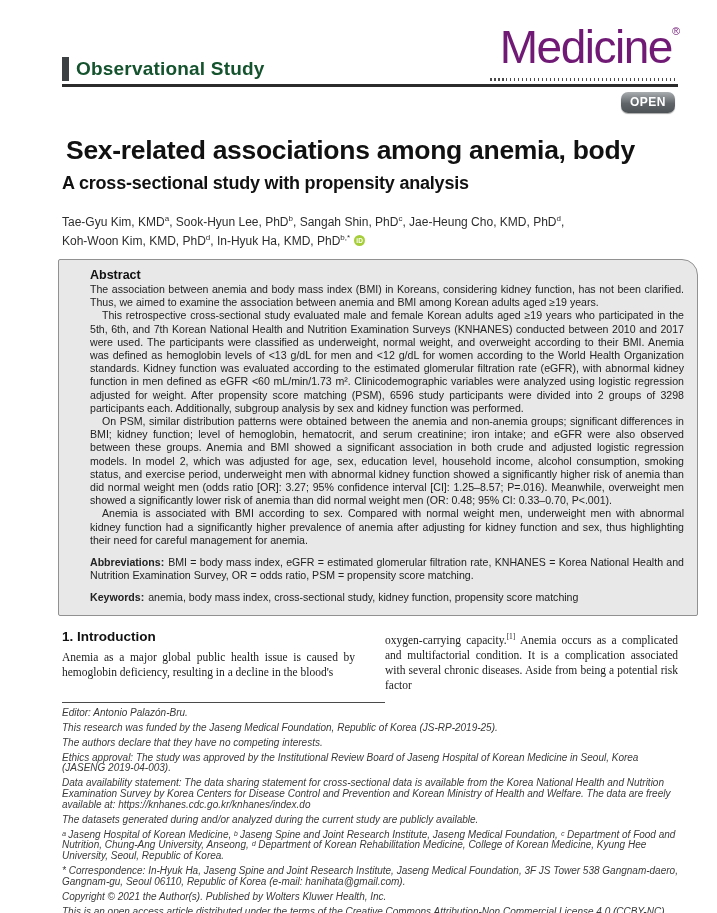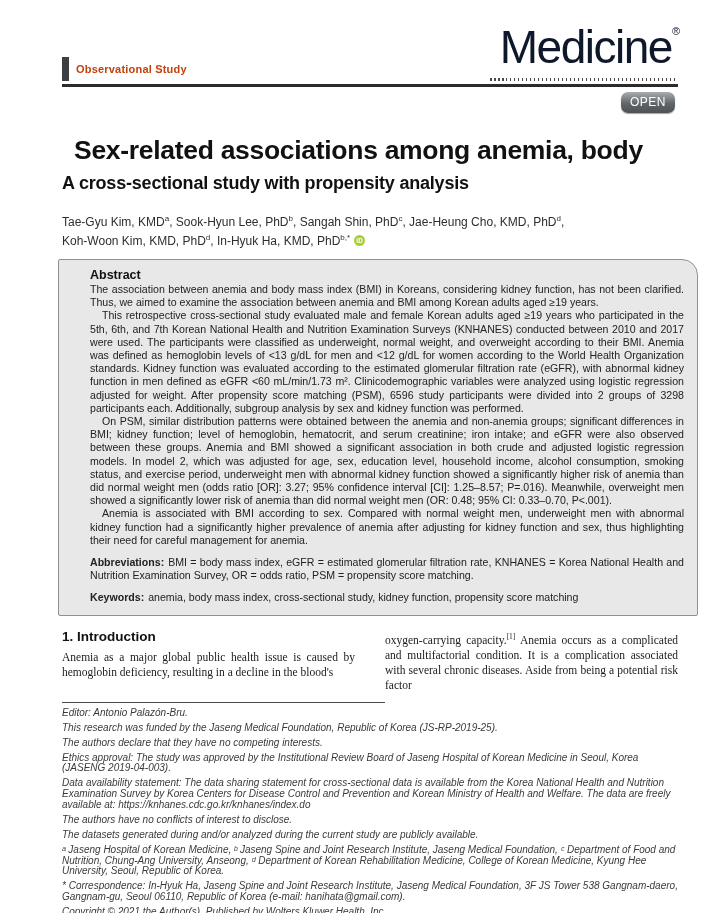--- a/index.html
+++ b/index.html
@@ -4,34 +4,34 @@
 <style>
   html,body{margin:0;padding:0;background:#ffffff;}
   body{width:717px;height:913px;position:relative;overflow:hidden;
        font-family:"Liberation Sans",sans-serif;color:#1a1a1a;}
   .page{position:absolute;left:62px;top:0;width:616px;}
 
   
   .header{position:relative;height:112px;}
   .kicker{position:absolute;left:0;top:57px;display:flex;align-items:center;}
   .kicker-bar{display:inline-block;width:7px;height:24px;background:#3c4043;margin-right:7px;}
-  .kicker-label{font-size:11px;font-weight:bold;color:#c2410c;letter-spacing:.2px;text-align:center;}
+  .kicker-label{font-size:19px;font-weight:bold;color:#14532d;letter-spacing:.2px;text-align:center;}
   .header-rule{position:absolute;left:0;top:84px;width:616px;height:3px;background:#2b2b2b;}
-  .logo{position:absolute;right:-2px;top:24px;color:#0f172a;
+  .logo{position:absolute;right:-2px;top:24px;color:#701a75;
         font-size:46px;font-weight:400;letter-spacing:-1.5px;line-height:1;}
   .logo .reg{font-size:11px;letter-spacing:0;vertical-align:28px;}
   .logo-dotted{position:absolute;right:0;top:78px;width:188px;height:3px;
         background-image:repeating-linear-gradient(90deg,#4a4a4a 0 1.5px,transparent 1.5px 4px);}
   .open-badge{position:absolute;right:3px;top:92px;padding:3px 9px 4px 9px;border-radius:7px;
         background:linear-gradient(#a9adb0 0%,#5f6569 55%,#4d5256 100%);
-        color:#fff;font-weight:normal;font-size:12px;letter-spacing:.5px;
+        color:#fff;font-weight:bold;font-size:12px;letter-spacing:.5px;
         box-shadow:0 1px 1px rgba(0,0,0,.35);}
 
   
-  .title{margin:22px 0 0 12px;font-size:26.5px;line-height:32px;font-weight:bold;
+  .title{margin:22px 0 0 4px;font-size:26.5px;line-height:32px;font-weight:bold;
          color:#111;letter-spacing:-.3px;white-space:nowrap;}
   .subtitle{margin:7px 0 17px 0;font-size:18px;font-weight:bold;color:#111;letter-spacing:-.2px;}
   .authors{margin-top:9px;font-size:12px;line-height:15px;color:#2e2e2e;}
   .authors sup{font-size:8px;}
   .orcid{display:inline-block;width:11px;height:11px;border-radius:50%;background:#a6ce39;
          color:#fff;font-size:6.5px;font-weight:bold;text-align:center;line-height:11px;
          margin-left:4px;vertical-align:2px;cursor:pointer;}
 
   
   .abstract{margin:10px 0 0 -4px;width:594px;background:#e8e8e8;border:1px solid #919191;
@@ -104,21 +104,20 @@
     </div>
   </section>
 
   <div class="fn-rule"></div>
   <div class="footnotes">
       <p class="fn">Editor: Antonio Palazón-Bru.</p>
       <p class="fn">This research was funded by the Jaseng Medical Foundation, Republic of Korea (JS-RP-2019-25).</p>
       <p class="fn">The authors declare that they have no competing interests.</p>
       <p class="fn">Ethics approval: The study was approved by the Institutional Review Board of Jaseng Hospital of Korean Medicine in Seoul, Korea (JASENG 2019-04-003).</p>
       <p class="fn">Data availability statement: The data sharing statement for cross-sectional data is available from the Korea National Health and Nutrition Examination Survey by Korea Centers for Disease Control and Prevention and Korean Ministry of Health and Welfare. The data are freely available at: https://knhanes.cdc.go.kr/knhanes/index.do</p>
-      <p class="fn">The authors have no conflicts of interest to disclose.</p>
       <p class="fn">The datasets generated during and/or analyzed during the current study are publicly available.</p>
       <p class="fn">ᵃ Jaseng Hospital of Korean Medicine, ᵇ Jaseng Spine and Joint Research Institute, Jaseng Medical Foundation, ᶜ Department of Food and Nutrition, Chung-Ang University, Anseong, ᵈ Department of Korean Rehabilitation Medicine, College of Korean Medicine, Kyung Hee University, Seoul, Republic of Korea.</p>
       <p class="fn">* Correspondence: In-Hyuk Ha, Jaseng Spine and Joint Research Institute, Jaseng Medical Foundation, 3F JS Tower 538 Gangnam-daero, Gangnam-gu, Seoul 06110, Republic of Korea (e-mail: hanihata@gmail.com).</p>
       <p class="fn">Copyright © 2021 the Author(s). Published by Wolters Kluwer Health, Inc.</p>
       <p class="fn">This is an open access article distributed under the terms of the Creative Commons Attribution-Non Commercial License 4.0 (CCBY-NC), where it is permissible to download, share, remix, transform, and buildup the work provided it is properly cited. The work cannot be used commercially without permission from the journal.</p>
     </div>
 
 </div>
 
 </body></html>

